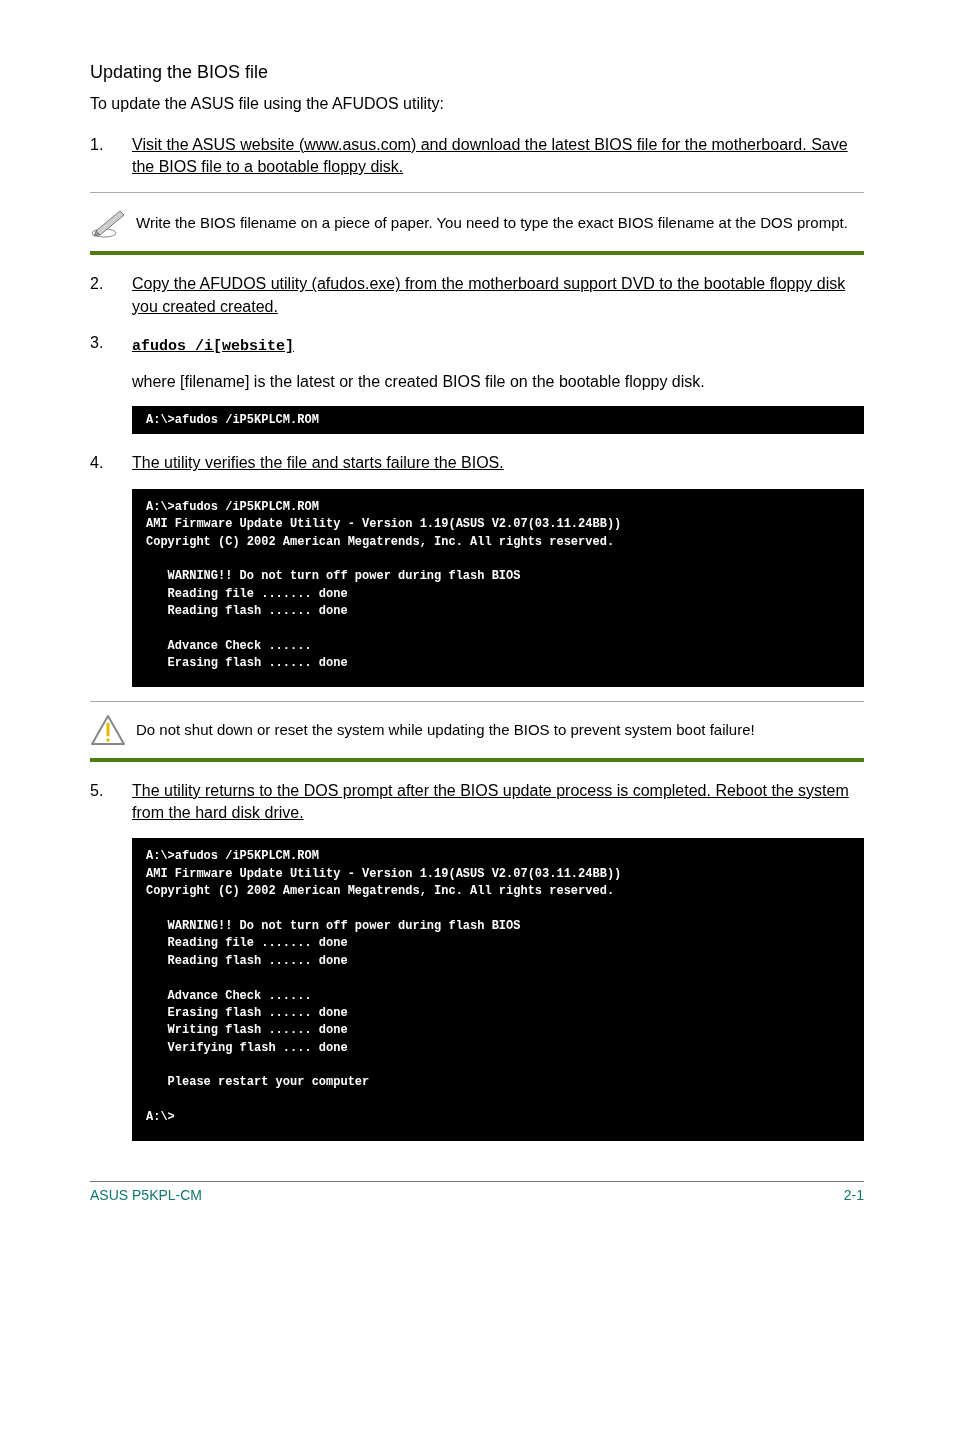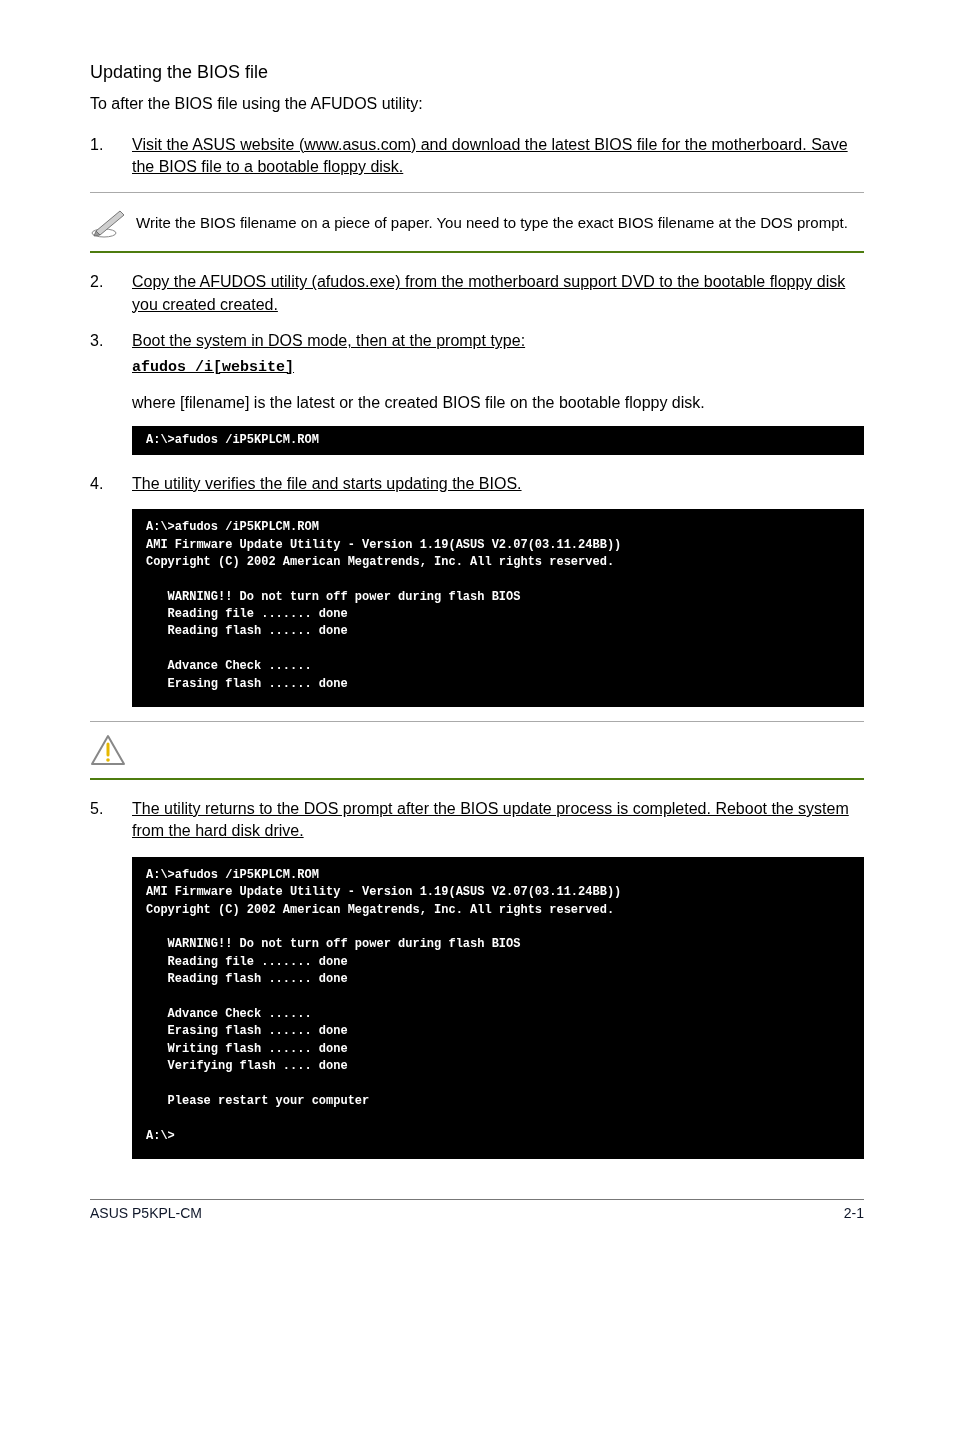--- a/index.html
+++ b/index.html
@@ -23,21 +23,21 @@
     display: flex;
     margin-bottom: 14px;
   }
   .step .num {
     width: 42px;
     flex-shrink: 0;
   }
   .step .body { flex: 1; text-decoration: underline; }
   .note-box {
     border-top: 1px solid #aaa;
-    border-bottom: 2px solid #4d7c0f;
+    border-bottom: 4px solid #4d7c0f;
     display: flex;
     align-items: center;
     padding: 12px 0 12px 0;
     margin: 10px 0 18px 42px;
   }
   .note-box.full { margin-left: 0; }
   .note-icon {
     width: 46px;
     flex-shrink: 0;
     display: flex;
@@ -78,30 +78,30 @@
   .footer-rule {
     border: none;
     border-top: 1px solid #777;
     margin-top: 40px;
   }
   .footer {
     display: flex;
     justify-content: space-between;
     font-size: 14px;
     padding-top: 4px;
-    color: #0f172a;
+    color: #0f766e;
   }
   svg.pencil { width: 40px; height: 34px; }
   svg.warn { width: 36px; height: 32px; }
 </style>
 </head>
 <body>
 
 <h3 class="section-title">Updating the BIOS file</h3>
-<p class="intro">To after the BIOS file using the AFUDOS utility:</p>
+<p class="intro">To update the ASUS file using the AFUDOS utility:</p>
 
 <div class="step">
   <div class="num">1.</div>
   <div class="body">Visit the ASUS website (www.asus.com) and download the latest BIOS file for the motherboard. Save the BIOS file to a bootable floppy disk.</div>
 </div>
 
 <div class="note-box full">
   <div class="note-icon">
     <svg class="pencil" viewBox="0 0 40 34">
       <ellipse cx="14" cy="28" rx="12" ry="4" fill="none" stroke="#888" stroke-width="1"></ellipse>
@@ -113,32 +113,31 @@
 </div>
 
 <div class="step">
   <div class="num">2.</div>
   <div class="body">Copy the AFUDOS utility (afudos.exe) from the motherboard support DVD to the bootable floppy disk you created created.</div>
 </div>
 
 <div class="step">
   <div class="num">3.</div>
   <div class="body">
-    <div>Boot the system in DOS mode, then at the prompt type:</div>
     <div class="cmd">afudos /i[website]</div>
   </div>
 </div>
 
 <p class="where">where [filename] is the latest or the created BIOS file on the bootable floppy disk.</p>
 
 <div class="term-short">A:\&gt;afudos /iP5KPLCM.ROM</div>
 
 <div class="step">
   <div class="num">4.</div>
-  <div class="body">The utility verifies the file and starts updating the BIOS.</div>
+  <div class="body">The utility verifies the file and starts failure the BIOS.</div>
 </div>
 
 <div class="term-block">A:\&gt;afudos /iP5KPLCM.ROM
 AMI Firmware Update Utility - Version 1.19(ASUS V2.07(03.11.24BB))
 Copyright (C) 2002 American Megatrends, Inc. All rights reserved.
 
    WARNING!! Do not turn off power during flash BIOS
    Reading file ....... done
    Reading flash ...... done
 
@@ -146,20 +145,21 @@
    Erasing flash ...... done</div>
 
 <div class="note-box full">
   <div class="note-icon">
     <svg class="warn" viewBox="0 0 36 32">
       <polygon points="18,2 34,30 2,30" fill="none" stroke="#888" stroke-width="2" stroke-linejoin="round"></polygon>
       <line x1="18" y1="10" x2="18" y2="21" stroke="#e6b800" stroke-width="3" stroke-linecap="round"></line>
       <circle cx="18" cy="26" r="1.8" fill="#e6b800"></circle>
     </svg>
   </div>
+  <div class="note-text">Do not shut down or reset the system while updating the BIOS to prevent system boot failure!</div>
 </div>
 
 <div class="step">
   <div class="num">5.</div>
   <div class="body">The utility returns to the DOS prompt after the BIOS update process is completed. Reboot the system from the hard disk drive.</div>
 </div>
 
 <div class="term-block">A:\&gt;afudos /iP5KPLCM.ROM
 AMI Firmware Update Utility - Version 1.19(ASUS V2.07(03.11.24BB))
 Copyright (C) 2002 American Megatrends, Inc. All rights reserved.

